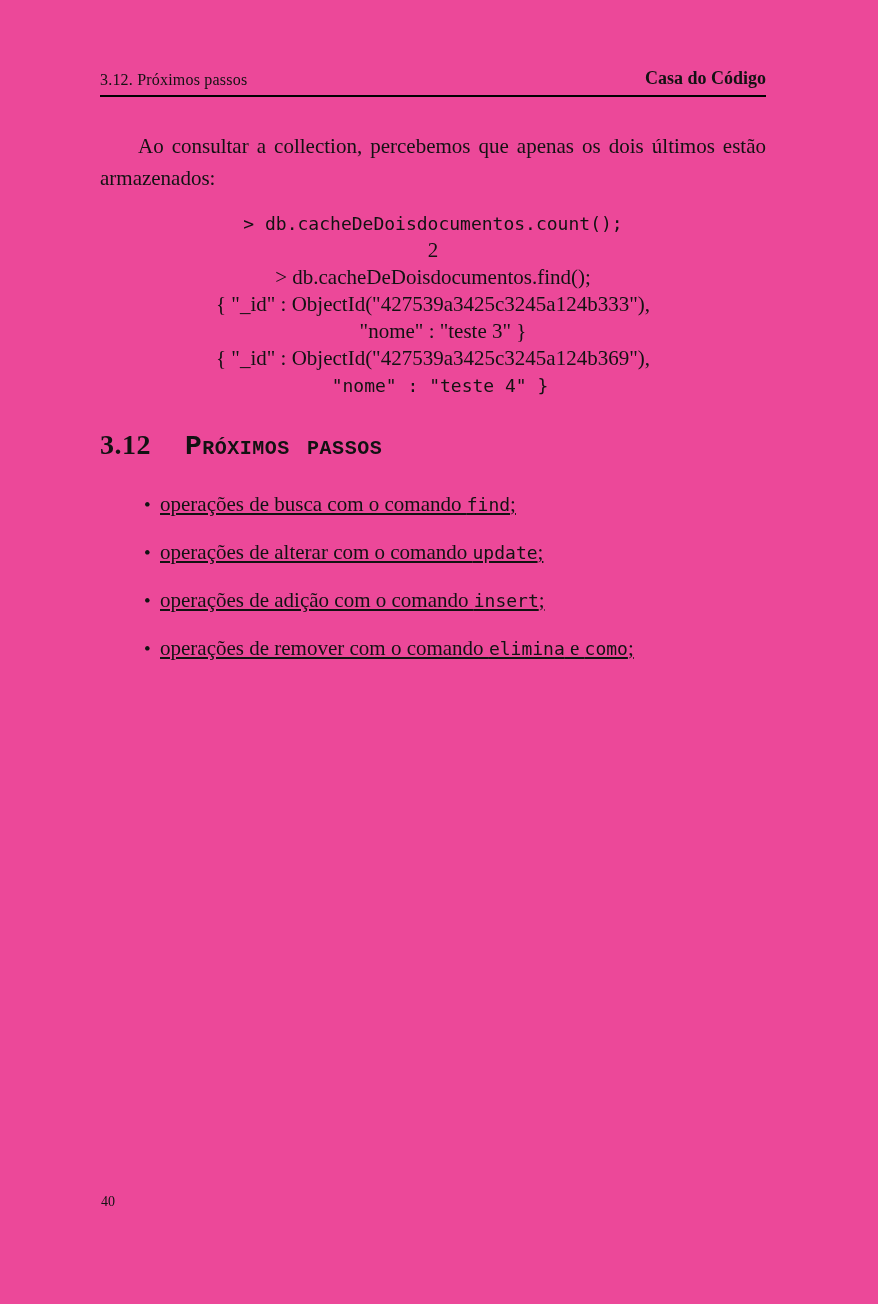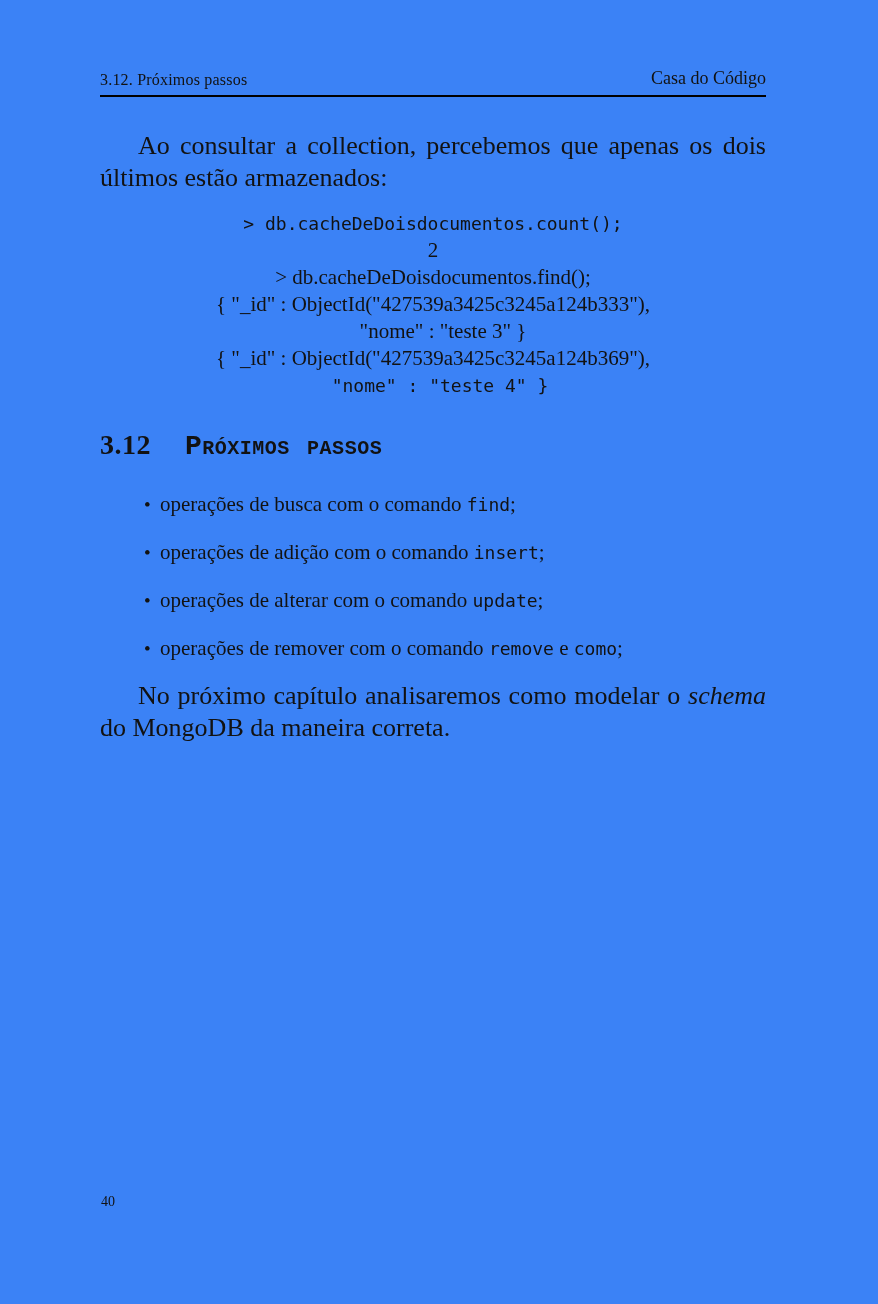--- a/index.html
+++ b/index.html
@@ -4,21 +4,21 @@
 <style>
   html, body {
     margin: 0;
     padding: 0;
     background: #ffffff;
   }
   .page {
     position: relative;
     width: 878px;
     height: 1304px;
-    background: #3b82f6;
+    background: #ec4899;
     color: #121212;
     font-family: "Liberation Serif", "DejaVu Serif", serif;
     overflow: hidden;
   }
   
   .running-header {
     position: absolute;
     top: 68px;
     left: 100px;
     width: 666px;
@@ -27,31 +27,32 @@
     align-items: flex-end;
     border-bottom: 2px solid #000;
     padding-bottom: 6px;
   }
   .running-header .left {
     font-size: 16px;
     letter-spacing: 0.2px;
   }
   .running-header .right {
     font-size: 18px;
+    font-weight: bold;
   }
   
   .body-col {
     position: absolute;
     top: 130px;
     left: 100px;
     width: 666px;
   }
   p.para {
     margin: 0;
-    font-size: 26px;
+    font-size: 21px;
     line-height: 32px;
     text-align: justify;
     text-indent: 38px;
   }
   p.para.no-indent { text-indent: 0; }
   .p1 { margin-top: 10px; }
   .p2 { margin-top: 22px; }
   .p3 { margin-top: 20px; }
   .p4 { margin-top: 22px; }
   
@@ -86,20 +87,21 @@
   .section-heading .sec-title {
     font-variant: small-caps;
     letter-spacing: 0.5px;
     font-family: Liberation Mono, monospace;
   }
   
   ul.bullets {
     margin: 26px 0 0 0;
     padding: 0 0 0 44px;
     list-style: none;
+    text-decoration: underline;
   }
   ul.bullets li {
     position: relative;
     margin-bottom: 15px;
     font-size: 21px;
     line-height: 33px;
     padding-left: 16px;
   }
   ul.bullets li::before {
     content: "\2022";
@@ -150,31 +152,28 @@
       <span class="sec-num">3.12</span>
       <span class="sec-title">Próximos passos</span>
     </h2>
 
 
     <ul class="bullets">
       <li>
         <span>operações de busca com o comando </span><span class="inline-code">find</span><span>;</span>
       </li>
       <li>
+        <span>operações de alterar com o comando </span><span class="inline-code">update</span><span>;</span>
+      </li>
+      <li>
         <span>operações de adição com o comando </span><span class="inline-code">insert</span><span>;</span>
       </li>
       <li>
-        <span>operações de alterar com o comando </span><span class="inline-code">update</span><span>;</span>
-      </li>
-      <li>
-        <span>operações de remover com o comando </span><span class="inline-code">remove</span><span> e </span><span class="inline-code">como</span><span>;</span>
+        <span>operações de remover com o comando </span><span class="inline-code">elimina</span><span> e </span><span class="inline-code">como</span><span>;</span>
       </li>
     </ul>
 
-    <p class="para p4">
-      <span>No próximo capítulo analisaremos como modelar o </span><span class="em">schema</span><span> do MongoDB da maneira correta.</span>
-    </p>
 
   </div>
 
   <div class="page-number">40</div>
 
 </div>
 
 </body></html>

